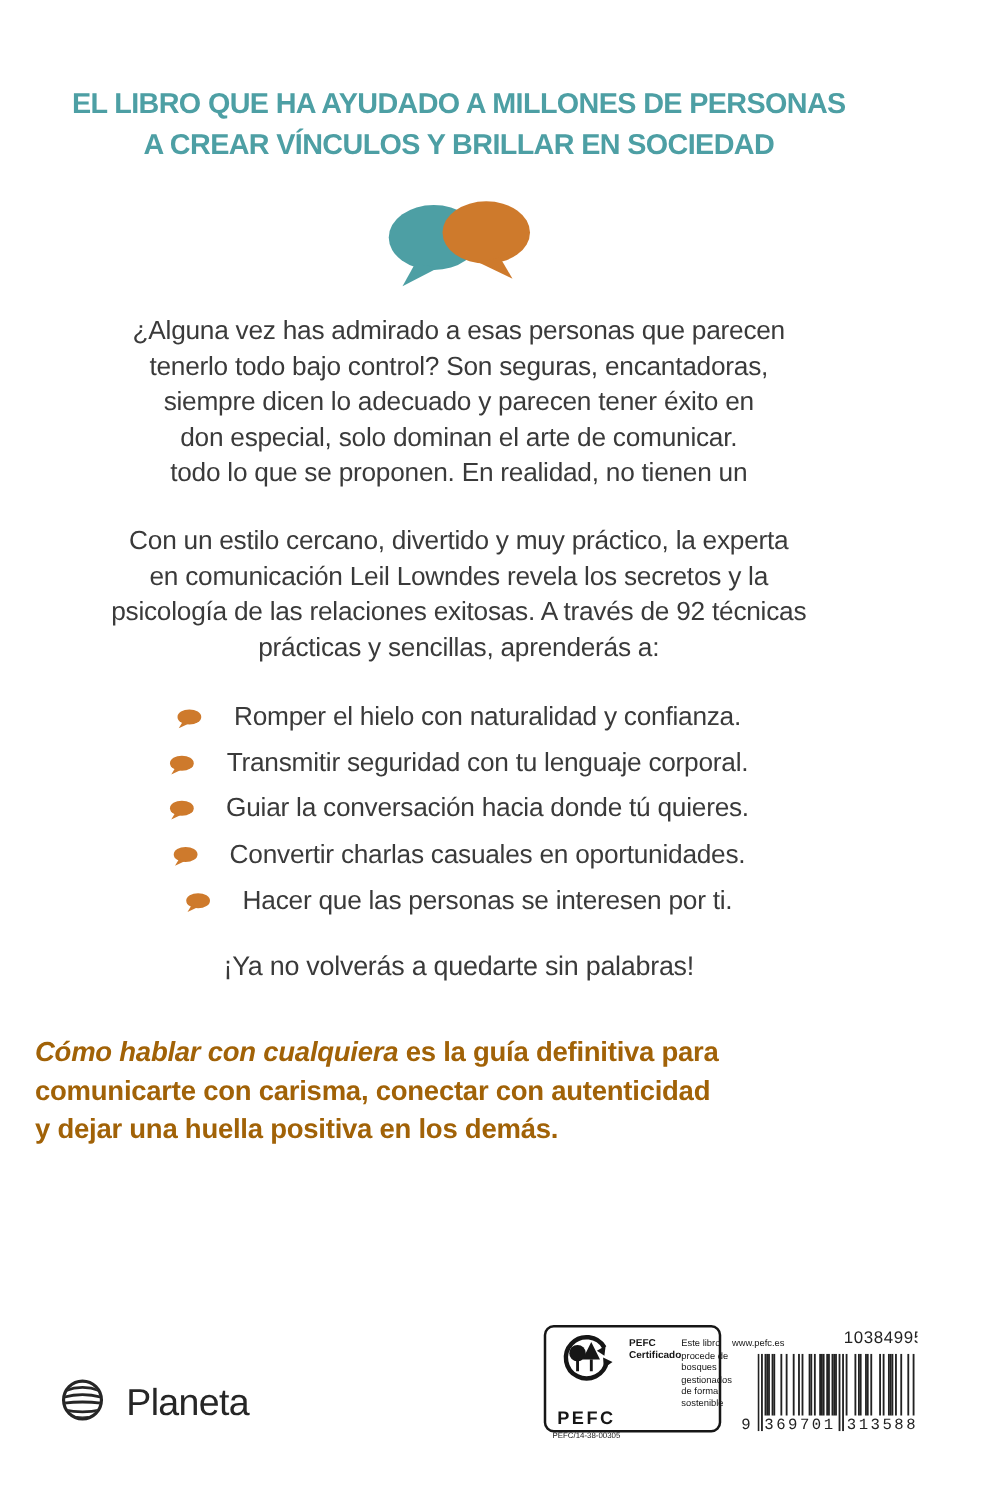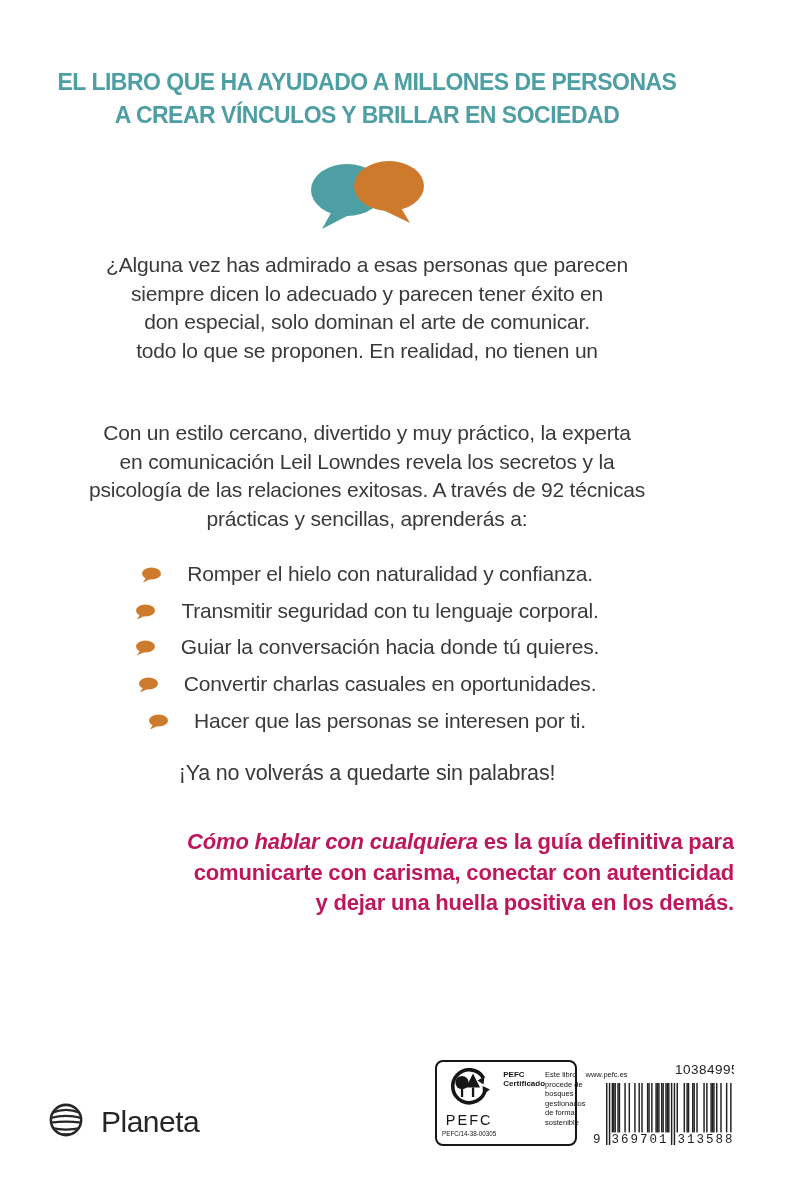--- a/index.html
+++ b/index.html
@@ -42,44 +42,44 @@
     color:var(--ink);font-size:21px;letter-spacing:-0.2px;
   }
   .bullet-icon{display:inline-flex;align-items:center;margin-top:2px;}
   
   .exclaim{
     position:absolute;top:761px;left:0;right:0;text-align:center;
     color:var(--ink);font-size:21.5px;letter-spacing:-0.2px;
   }
   
   .closing{
-    position:absolute;top:827px;left:0;right:0;text-align:right;
-    color:#be185d;font-weight:bold;
-    font-size:22px;line-height:30.5px;letter-spacing:-0.2px;
+    position:absolute;top:827px;left:0;right:0;text-align:left;
+    color:#a16207;font-weight:bold;
+    font-size:22px;line-height:30.5px;letter-spacing:-0.2px;padding-left:28px;
   }
   .closing .it{font-style:italic;}
   
   .planeta{
     position:absolute;left:48px;top:1102px;
     display:flex;align-items:center;gap:17px;
     color:#262626;
   }
   .planeta-name{font-size:30px;letter-spacing:-0.5px;}
   .pefc-box{
     position:absolute;left:435px;top:1060px;
     width:142px;height:86px;box-sizing:border-box;
     border:2.5px solid #161616;border-radius:8px;
     background:#fff;
     display:flex;gap:7px;padding:5px 6px 5px 5px;
     color:#161616;
   }
   .pefc-left{
     width:64px;display:flex;flex-direction:column;align-items:center;justify-content:flex-start;
   }
-  .pefc-word{font-weight:normal;font-size:14.5px;letter-spacing:2px;margin-top:1px;}
+  .pefc-word{font-weight:bold;font-size:14.5px;letter-spacing:2px;margin-top:15px;}
   .pefc-license{font-size:6.3px;margin-top:2px;white-space:nowrap;}
   .pefc-right{
     flex:1;display:flex;justify-content:space-between;
     padding:3px 0 4px 0;text-align:left;
   }
   .pefc-title{font-weight:bold;font-size:8px;}
   .pefc-body{font-size:7.5px;line-height:9.5px;}
   .pefc-url{font-size:7.5px;}
   .ean-block{position:absolute;left:606px;top:1062px;width:134px;}
   .ean-top-number{
@@ -111,20 +111,21 @@
     <svg width="118" height="72" viewBox="0 0 118 72" aria-hidden="true">
       <ellipse cx="39" cy="30" rx="36" ry="26" style="fill:var(--teal)"></ellipse>
       <path d="M24,51 L14,69 L43,54 Z" style="fill:var(--teal)"></path>
       <ellipse cx="81" cy="26" rx="35" ry="25" style="fill:var(--orange)"></ellipse>
       <path d="M92,46 L102,63 L75,50 Z" style="fill:var(--orange)"></path>
     </svg>
   </div>
 
   <div class="para para-intro">
     <div>¿Alguna vez has admirado a esas personas que parecen</div>
+    <div>tenerlo todo bajo control? Son seguras, encantadoras,</div>
     <div>siempre dicen lo adecuado y parecen tener éxito en</div>
     <div>don especial, solo dominan el arte de comunicar.</div>
     <div>todo lo que se proponen. En realidad, no tienen un</div>
   </div>
 
   <div class="para para-about">
     <div>Con un estilo cercano, divertido y muy práctico, la experta</div>
     <div>en comunicación Leil Lowndes revela los secretos y la</div>
     <div>psicología de las relaciones exitosas. A través de 92 técnicas</div>
     <div>prácticas y sencillas, aprenderás a:</div>

